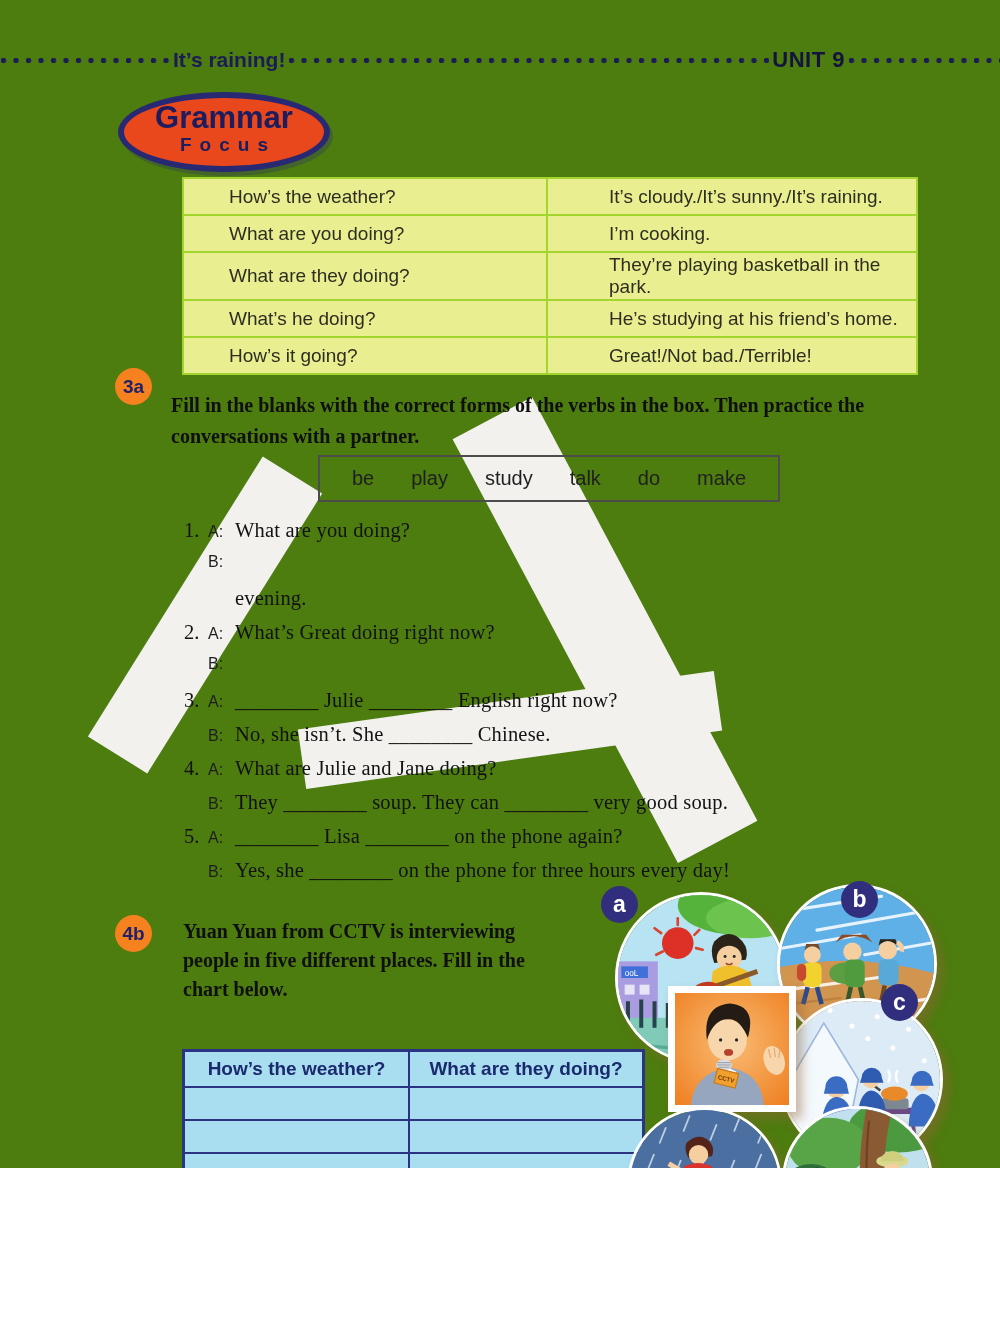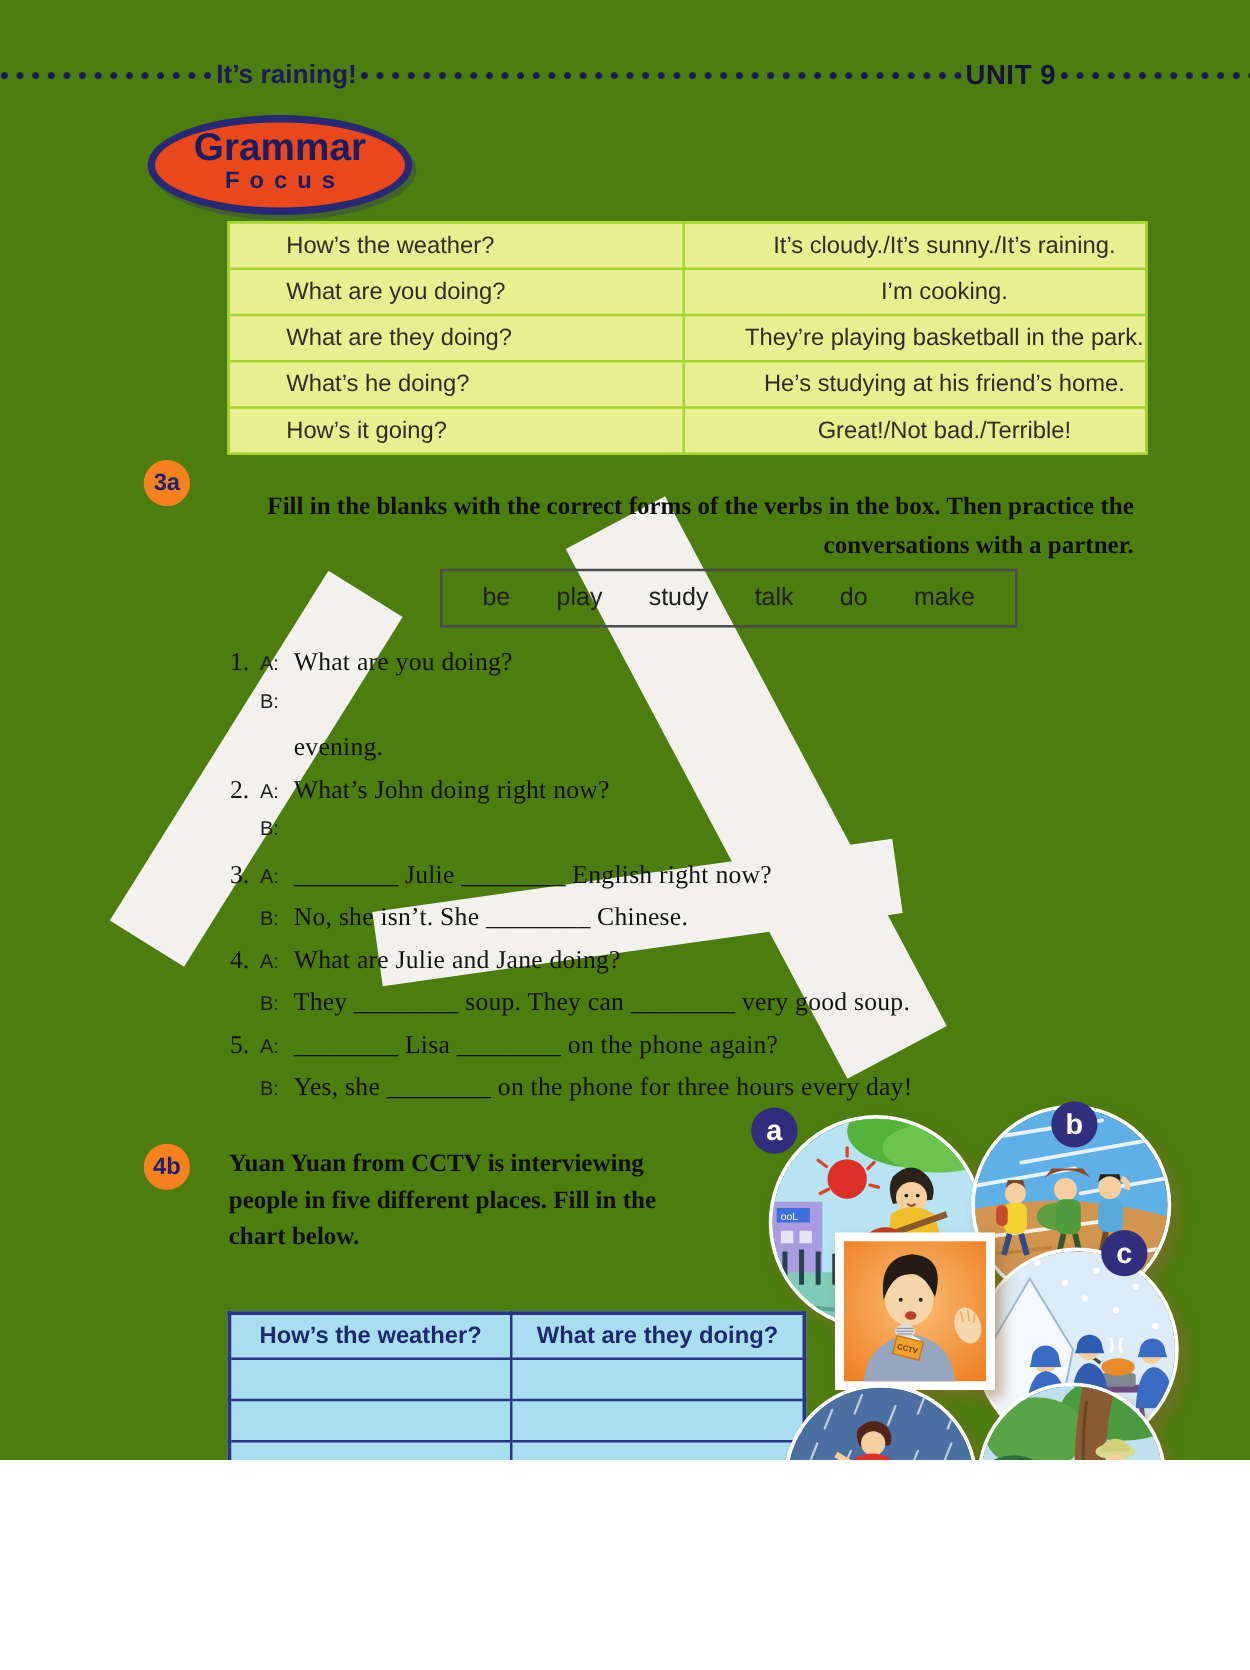--- a/index.html
+++ b/index.html
@@ -27,38 +27,38 @@
             box-shadow:3px 4px 0 rgba(40,40,115,.28);padding-top:4px;}
   .gf-line1{font-family:Liberation Sans, sans-serif;font-weight:700;font-size:31px;color:#1c1c5e;line-height:1.05;}
   .gf-line2{font-family:Liberation Sans, sans-serif;font-weight:800;font-size:19px;
             letter-spacing:8px;color:#1c1c5e;line-height:1;padding-left:8px;}
 
   
   .gf-table{position:absolute;left:182px;top:177px;width:736px;border-collapse:collapse;z-index:2;
             background:#e9ee90;font-family:"Liberation Sans",sans-serif;font-size:19px;color:#2e2e20;}
   .gf-table td{border:2px solid #a2d52e;height:33px;vertical-align:middle;}
   .gf-table td.q{width:316px;padding-left:45px;}
-  .gf-table td.a{padding-left:48px;text-align:center;}
+  .gf-table td.a{padding-left:61px;}
 
   
   .sec-badge{position:absolute;width:37px;height:37px;border-radius:50%;background:#f5821f;
              color:#20206b;font-family:"Liberation Sans",sans-serif;font-weight:800;font-size:19px;
              display:flex;align-items:center;justify-content:center;z-index:2;}
   #badge-3a{left:115px;top:368px;}
   #badge-3b{left:115px;top:915px;}
 
   .instr{position:absolute;font-weight:700;font-size:20px;color:#0f0f0f;z-index:2;
          font-family:"Liberation Serif",serif;}
-  #instr-3a{left:183px;top:390px;width:724px;line-height:1.55;text-align:right;}
+  #instr-3a{left:171px;top:390px;width:724px;line-height:1.55;}
   #instr-3b{left:183px;top:917px;width:382px;line-height:1.45;}
 
   
   .wordbox{position:absolute;left:318px;top:455px;width:458px;height:43px;border:2px solid #4c4c4c;
            display:flex;align-items:center;justify-content:center;gap:37px;z-index:2;
-           font-family:"Liberation Sans",sans-serif;font-size:20px;color:#1f1f1f;background:transparent;margin-left:34px;}
+           font-family:"Liberation Sans",sans-serif;font-size:20px;color:#1f1f1f;background:transparent;}
 
   
   .dialogues{position:absolute;left:184px;top:519px;width:724px;z-index:2;}
   .ex-line{display:flex;align-items:baseline;height:34px;font-size:20.5px;color:#121212;}
   .ex-num{width:24px;flex:none;}
   .ex-speaker{width:27px;flex:none;font-family:"Liberation Sans",sans-serif;font-size:16px;color:#1e1e1e;}
   .ex-text{flex:1;white-space:nowrap;letter-spacing:.2px;}
 
   
   .chart{position:absolute;left:182px;top:1049px;width:463px;border-collapse:collapse;z-index:2;
@@ -166,21 +166,21 @@
       <span class="ex-speaker">B:</span>
     </div>
     <div class="ex-line">
       <span class="ex-num"></span>
       <span class="ex-speaker"></span>
       <span class="ex-text">evening.</span>
     </div>
     <div class="ex-line">
       <span class="ex-num">2.</span>
       <span class="ex-speaker">A:</span>
-      <span class="ex-text">What’s John doing right now?</span>
+      <span class="ex-text">What’s Great doing right now?</span>
     </div>
     <div class="ex-line">
       <span class="ex-num"></span>
       <span class="ex-speaker">B:</span>
     </div>
     <div class="ex-line">
       <span class="ex-num">3.</span>
       <span class="ex-speaker">A:</span>
       <span class="ex-text">________ Julie ________ English right now?</span>
     </div>

